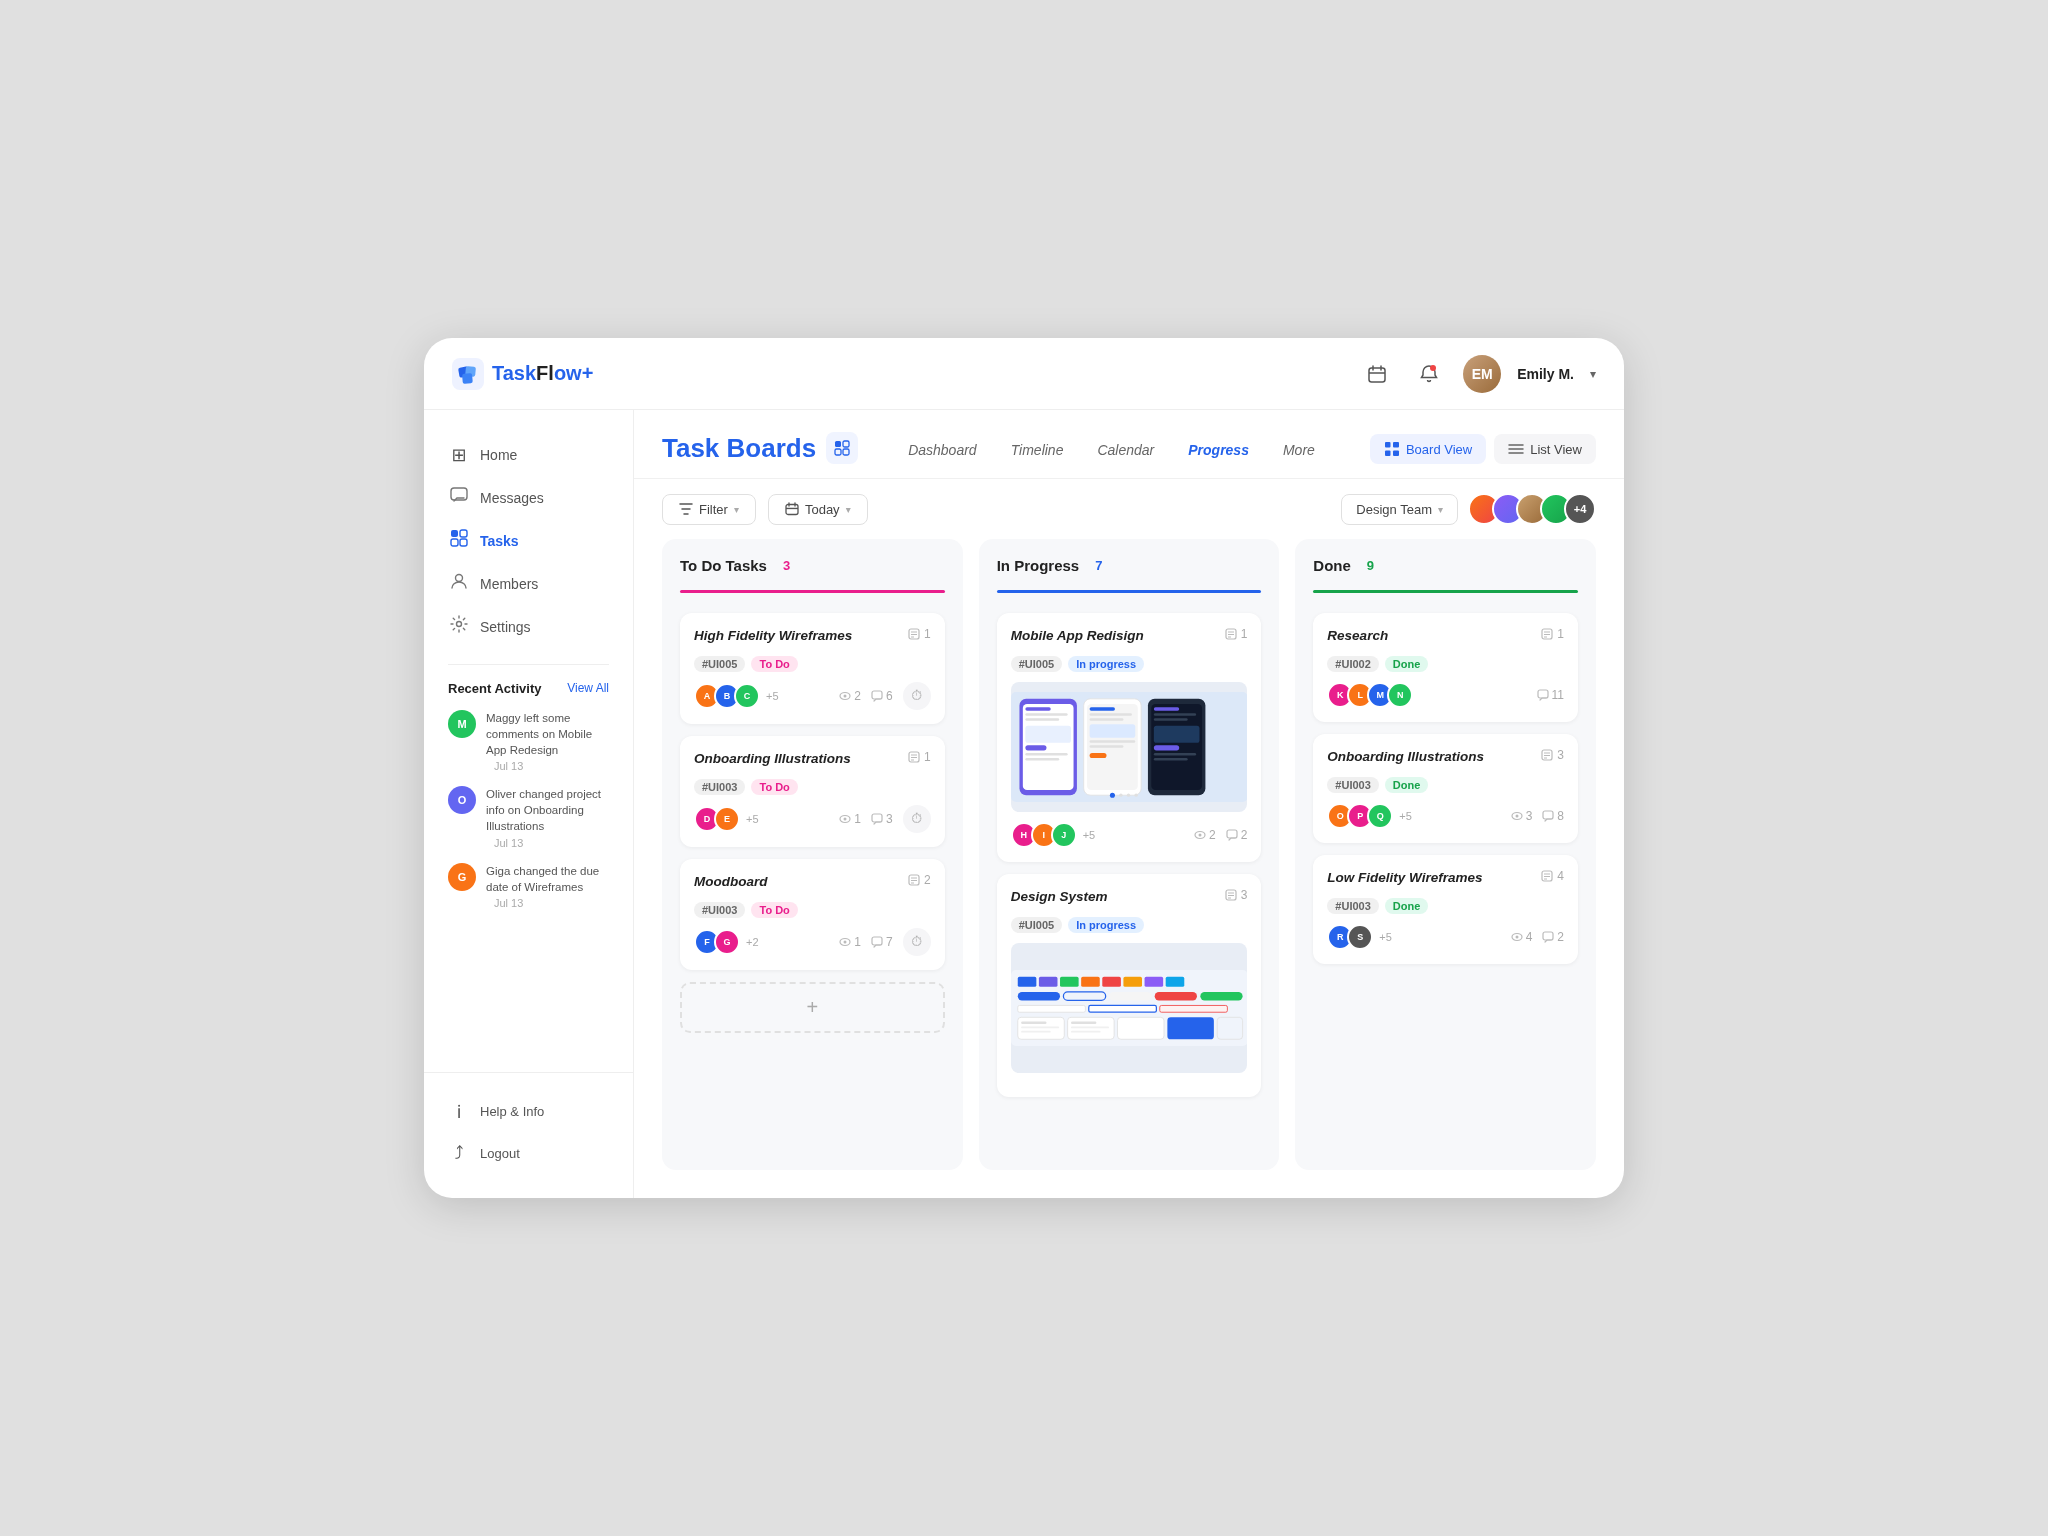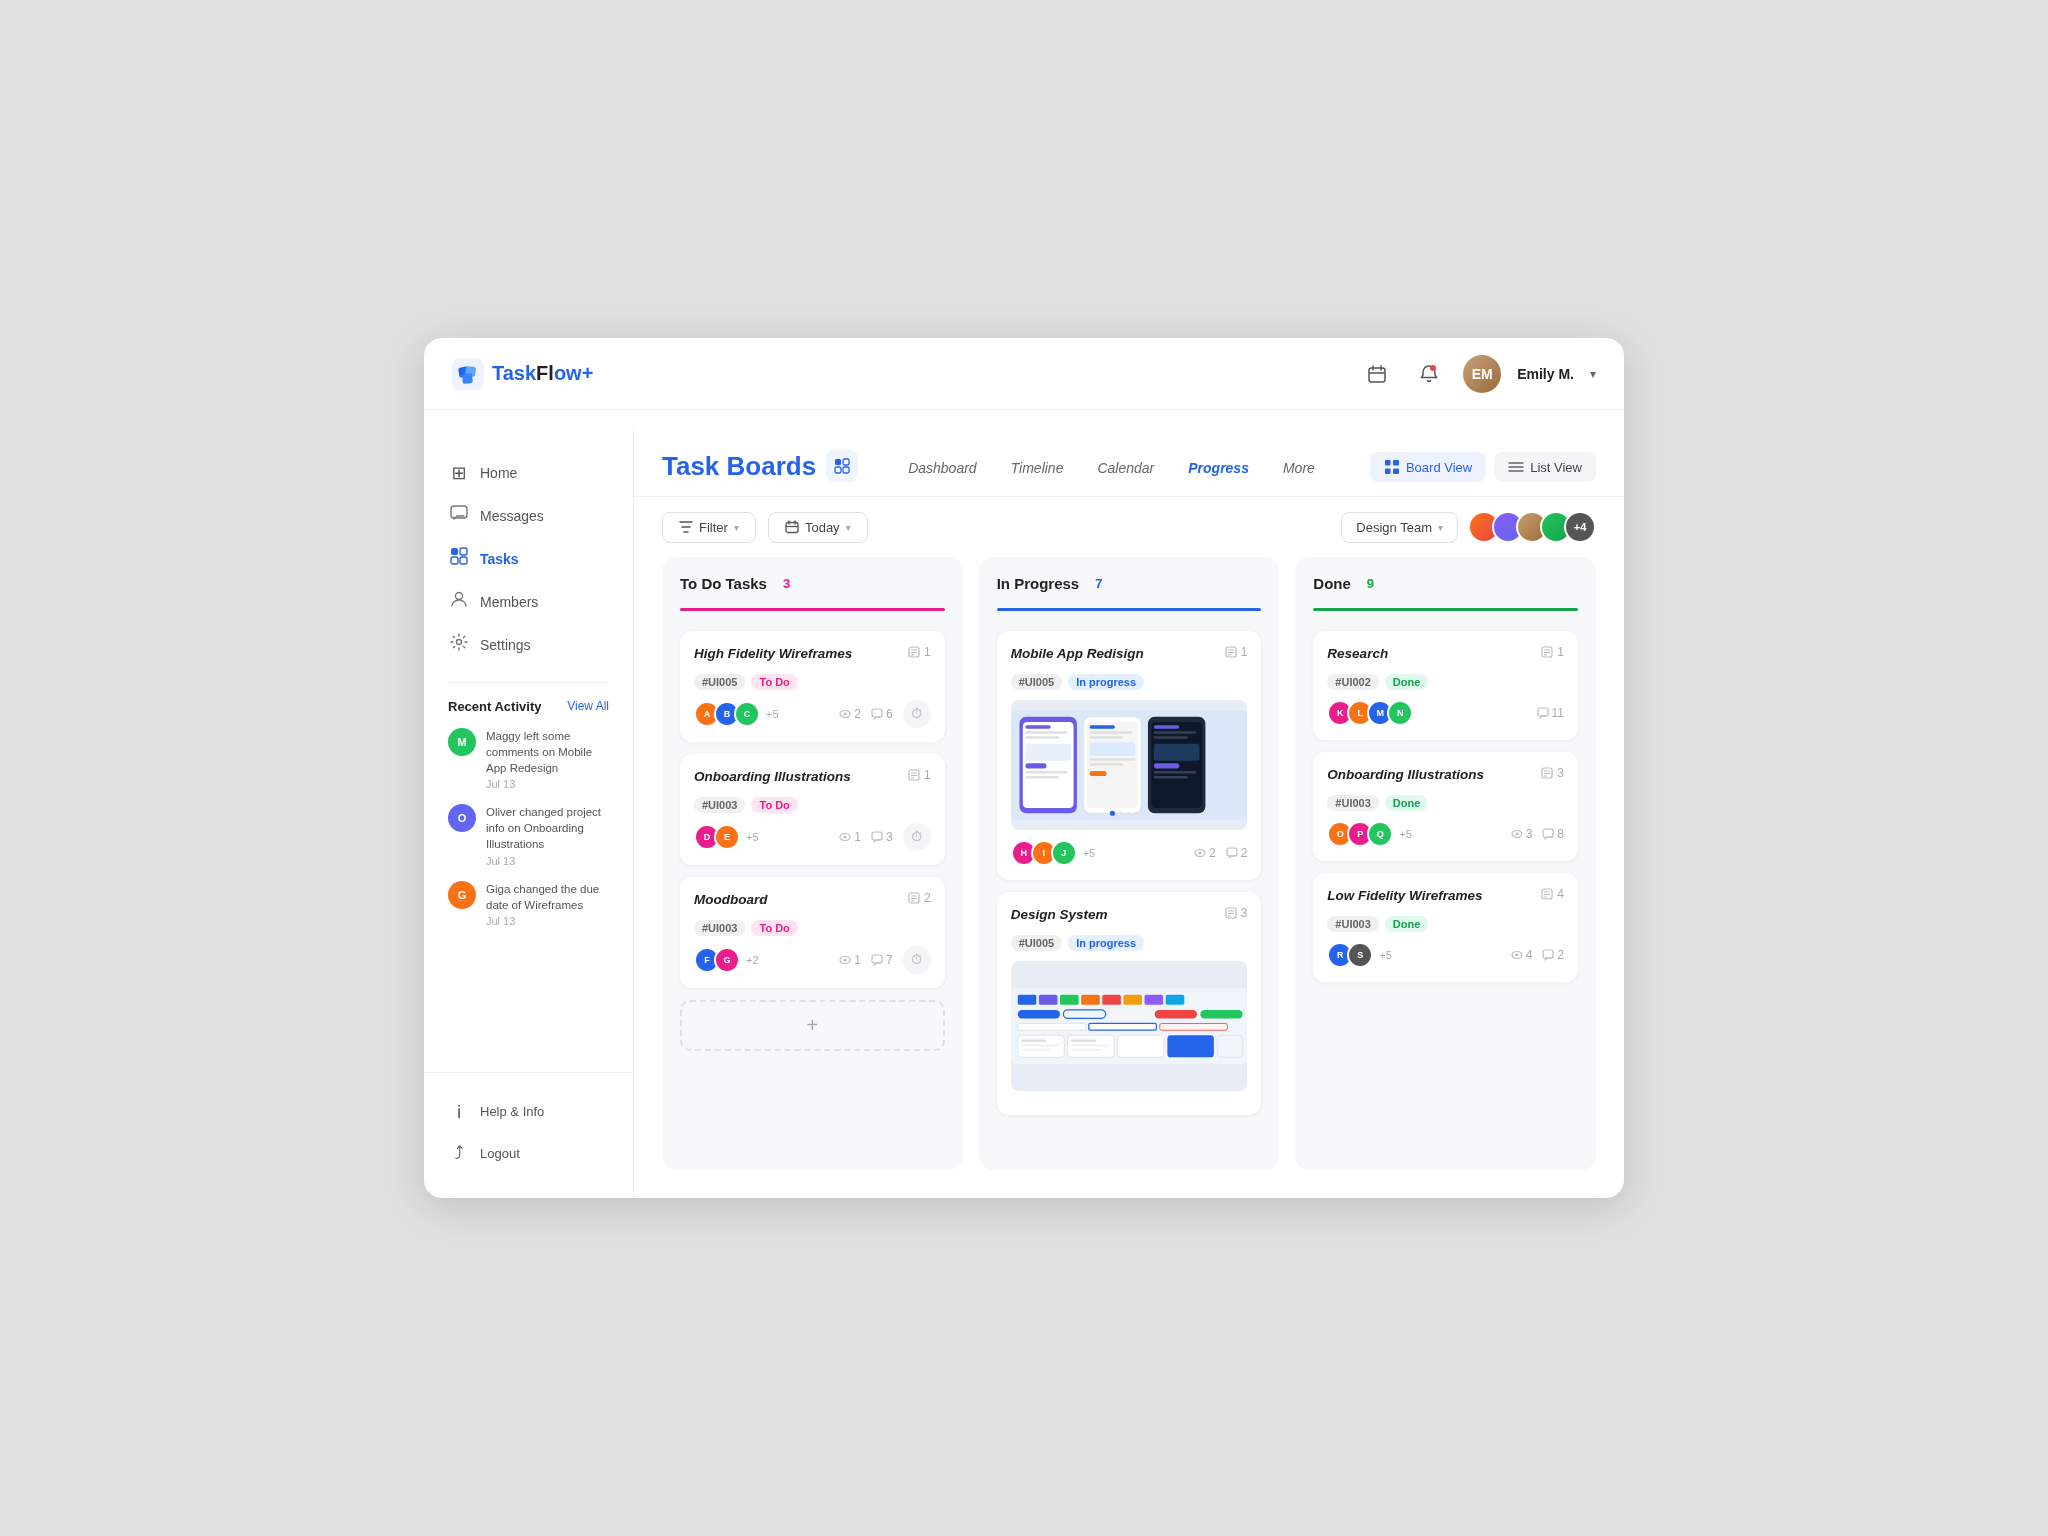--- a/index.html
+++ b/index.html
@@ -7,28 +7,27 @@
       background: #e0e0e0;
       font-family: -apple-system, BlinkMacSystemFont, 'Segoe UI', sans-serif;
       display: flex;
       align-items: center;
       justify-content: center;
       min-height: 100vh;
       padding: 30px;
     }
     .app-window {
       background: #fff;
-      border-radius: 18px;
+      border-radius: 28px;
       width: 1200px;
       min-height: 860px;
       display: flex;
       flex-direction: column;
       overflow: hidden;
       box-shadow: 0 8px 40px rgba(0,0,0,0.15);
-      gap: 18px;
     }
     
     .header {
       display: flex;
       align-items: center;
       padding: 0 28px;
       height: 72px;
       border-bottom: 1px solid #eee;
       flex-shrink: 0;
     }
@@ -132,21 +131,21 @@
     .recent-title { font-size: 13px; font-weight: 700; color: #222; }
     .view-all { font-size: 12px; color: #2563eb; cursor: pointer; }
     .activity-item { display: flex; gap: 10px; margin-bottom: 14px; align-items: flex-start; }
     .activity-avatar {
       width: 28px; height: 28px; border-radius: 50%;
       flex-shrink: 0;
       display: flex; align-items: center; justify-content: center;
       font-size: 11px; color: #fff; font-weight: 700;
     }
     .activity-text { font-size: 11.5px; color: #555; line-height: 1.4; }
-    .activity-date { font-size: 11px; color: #aaa; margin-top: 2px; }
+    .activity-date { font-size: 11px; color: #aaa; margin-top: 2px; margin-left: 8px; }
     .sidebar-bottom { margin-top: auto; border-top: 1px solid #eee; padding-top: 16px; }
     .sidebar-bottom .nav-item { font-size: 13px; }
 
     
     .main-content {
       flex: 1;
       display: flex;
       flex-direction: column;
       overflow: hidden;
     }

